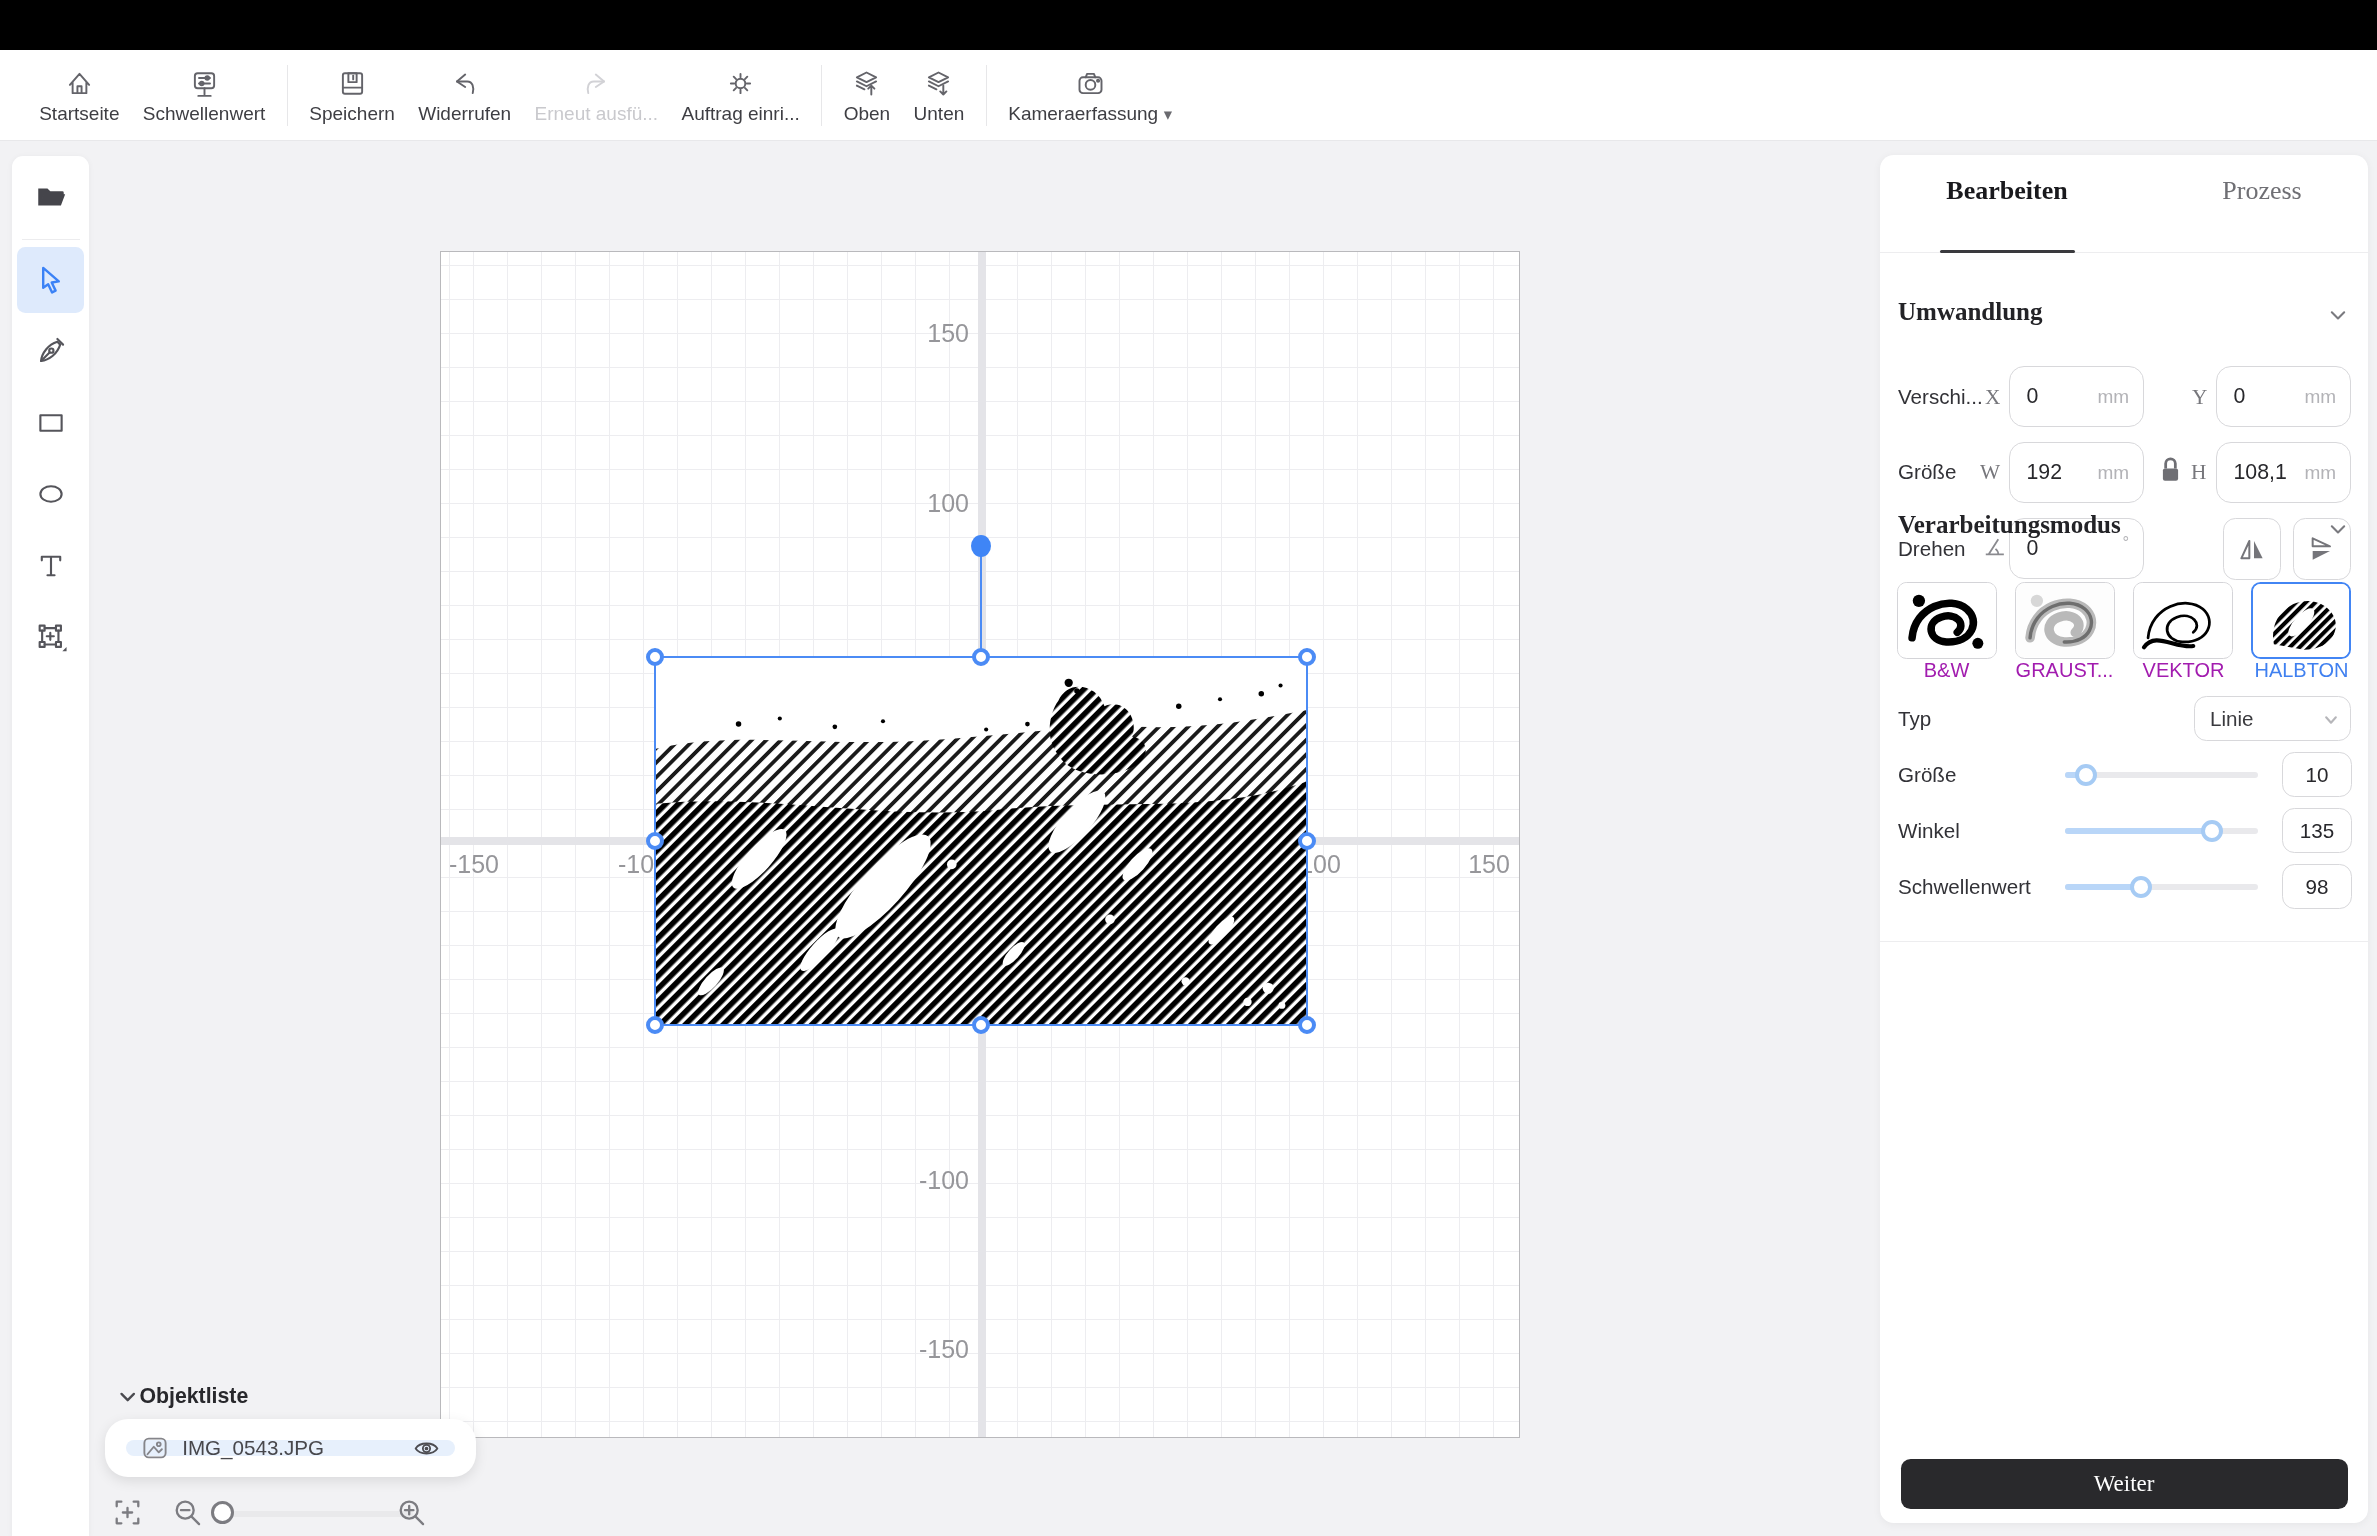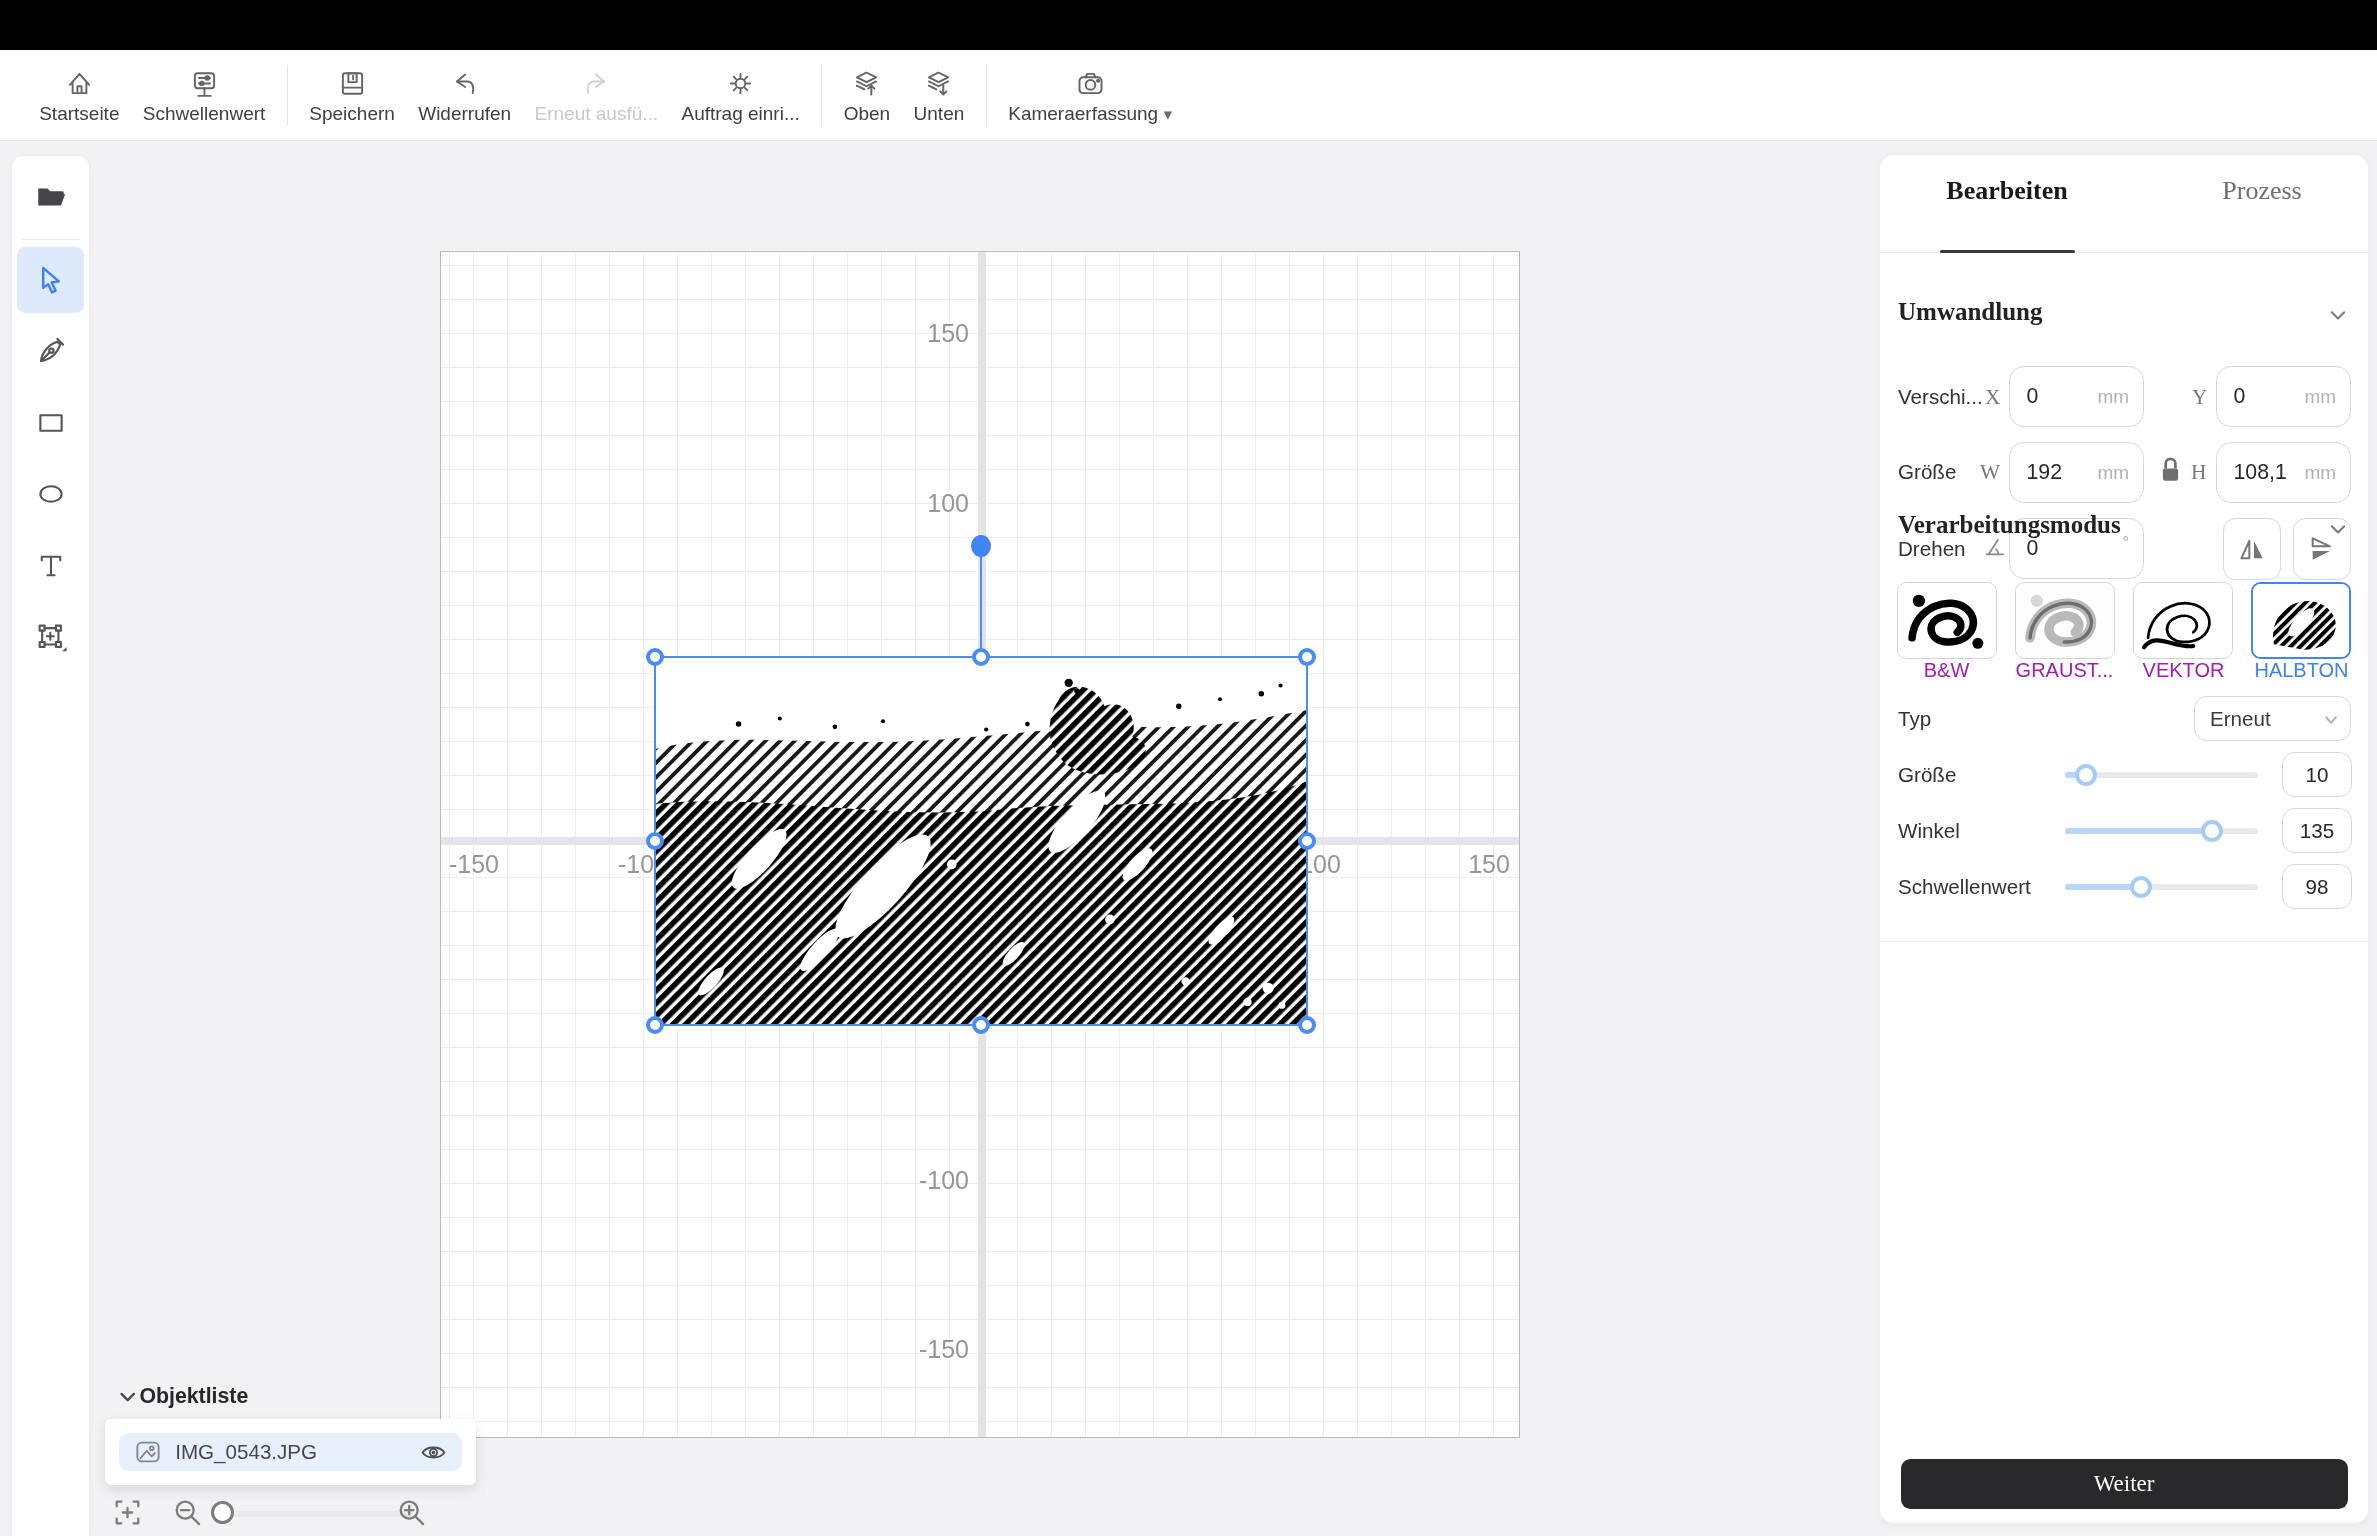--- a/index.html
+++ b/index.html
@@ -47,22 +47,22 @@
           border:2.1px solid #4b8bf5;box-sizing:border-box;}
   .handle{position:absolute;width:18px;height:18px;border-radius:50%;background:#fff;
           border:4.1px solid #4b8bf5;box-sizing:border-box;}
   .rotline{position:absolute;left:539px;top:294px;width:2.1px;height:111px;background:#4b8bf5;}
   .rotdot{position:absolute;left:530px;top:283px;width:20px;height:22px;border-radius:50%;background:#3f85f6;}
 
   
   .objheader{position:absolute;left:116px;top:1384px;display:flex;align-items:center;}
   .objheader svg{stroke:#4a4a4f;fill:none;stroke-width:3.4;stroke-linecap:round;stroke-linejoin:round;}
   .objtitle{font-size:21.3px;font-weight:bold;color:#28282c;}
-  .objcard{position:absolute;left:105px;top:1419px;width:371px;height:66px;background:#fff;border-radius:6px;
-           box-shadow:0 4.1px 12.4px rgba(0,0,0,.10);padding:14px;box-sizing:border-box;}
+  .objcard{position:absolute;left:105px;top:1419px;width:371px;height:58px;background:#fff;border-radius:23px;
+           box-shadow:0 4.1px 12.4px rgba(0,0,0,.10);padding:21px;box-sizing:border-box;}
   .objitem{width:100%;height:100%;background:#e7f0fc;border-radius:9.6px;display:flex;align-items:center;
            padding:0 13.8px;gap:12.4px;box-sizing:border-box;}
   .objitem svg{flex:0 0 auto;}
   .objname{font-size:20.6px;color:#47474c;}
   .eyewrap{margin-left:auto;}
   .zoomicon{position:absolute;}
   .zoomicon svg{stroke:#7c7c81;fill:none;stroke-width:3;stroke-linecap:round;stroke-linejoin:round;}
   .ztrack{position:absolute;left:215px;top:1511px;width:198px;height:6.2px;border-radius:3.4px;background:#e9e9eb;}
   .zhandle{position:absolute;left:211px;top:1501px;width:23.4px;height:23.4px;border-radius:50%;
            background:#fff;border:3.4px solid #7c7c81;box-sizing:border-box;}
@@ -514,21 +514,21 @@
           <ellipse cx="70" cy="56" rx="26" ry="10" transform="rotate(-48 70 56)" fill="#fff"></ellipse>
         </svg>
     </div>
     <div class="tlabel" style="left:15px">B&amp;W</div>
     <div class="tlabel" style="left:133px">GRAUST...</div>
     <div class="tlabel" style="left:252px">VEKTOR</div>
     <div class="tlabel sel" style="left:370px">HALBTON</div>
 
     <div class="flabel" style="top:552px">Typ</div>
     <div class="selectbox">
-      <span class="val">Erneut</span>
+      <span class="val">Linie</span>
       <span class="chev2">
           <svg width="18" height="18" viewBox="0 0 26 26">
             <path d="M6 9 L13 17 L20 9"></path>
           </svg>
         </span>
     </div>
 
     <div class="flabel" style="top:608px">Größe</div>
     <div class="strack" style="top:617px">
       <div class="sfill" style="width: 11%;"></div>

